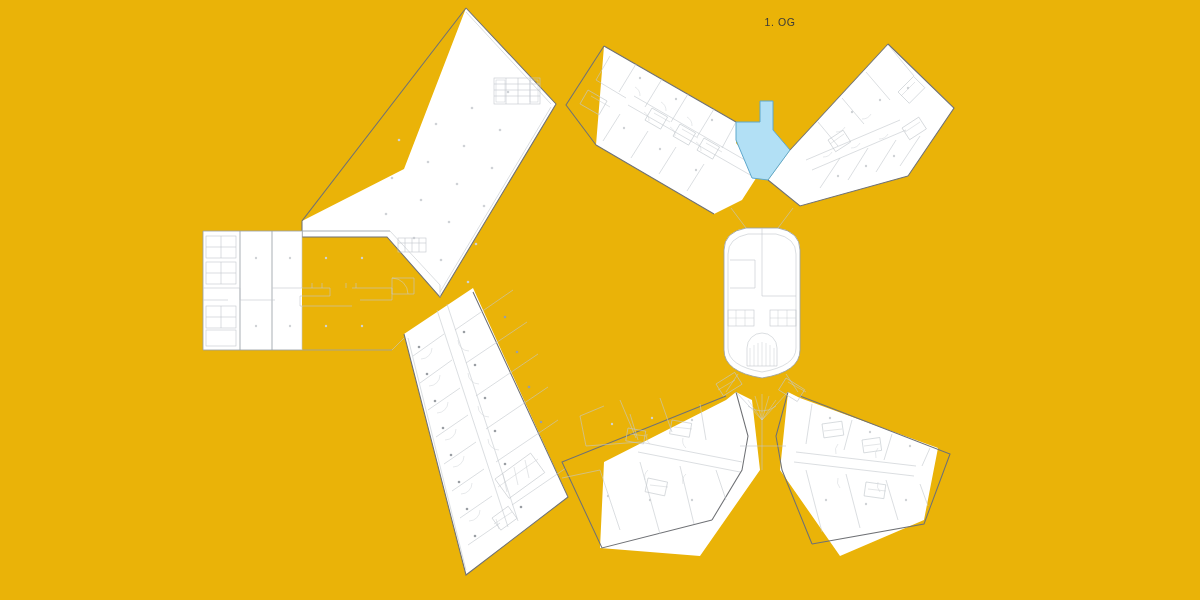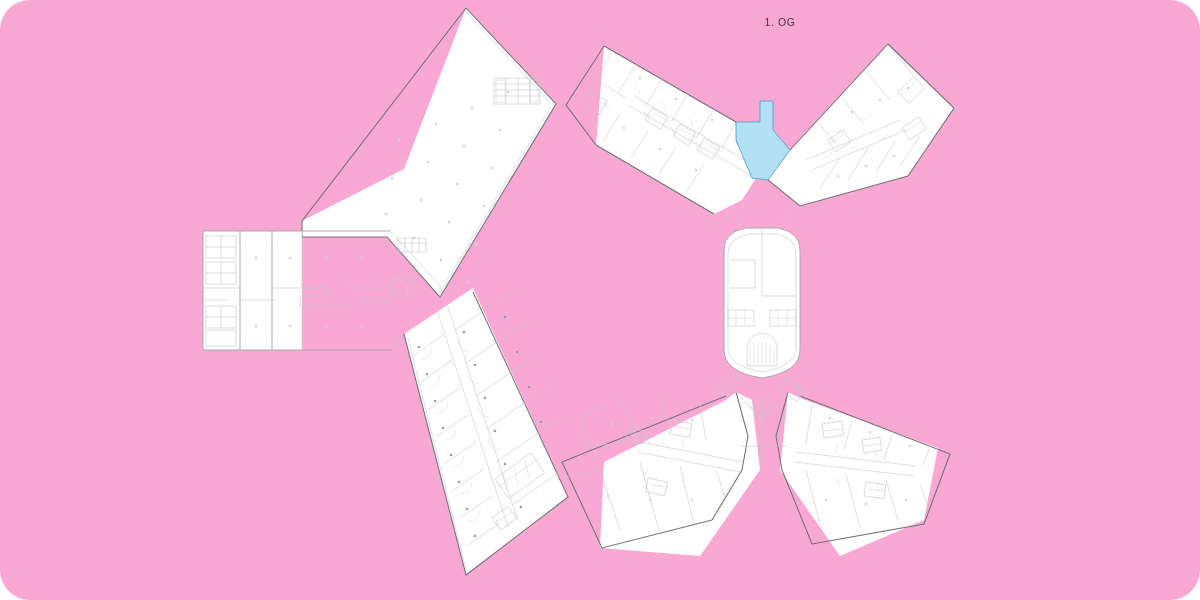--- a/index.html
+++ b/index.html
@@ -45,21 +45,21 @@
   .fixture      { fill: none; stroke: #c8ccd1; stroke-width: 0.5; }
   .door-arc     { fill: none; stroke: #cfd3d7; stroke-width: 0.5; }
   .floor-fill   { fill: #ffffff; stroke: none; }
   .col-dot      { fill: #9a9ea3; }
   .col-dot-soft { fill: #cfd2d6; }
   .unit-hl      { fill: #b2e0f5; stroke: #5fa8cc; stroke-width: 1.0; stroke-linejoin: miter; }
 </style>
 </head>
 <body>
 
-<div id="plan-root" style="background: #f9a8d4; border-radius: 30px;">
+<div id="plan-root" style="background: #eab308;">
 
   <svg id="floorplan-svg" viewBox="0 0 1200 600">
 
     <g>
       <path class="floor-fill" d="M466,8 L556,104 L440,297 L387,237 L302,237 L302,221 L404,169 Z"></path>
       <path class="wall-outer" d="M466,8 L556,104 L440,297 L387,237 L302,237"></path>
       <path class="wall-outer" d="M466,8 L302,221 L302,237"></path>
       <path class="wall-thin" d="M466,12 L551,104"></path>
       <path class="wall-thin" d="M551,107 L440,292"></path>
 

